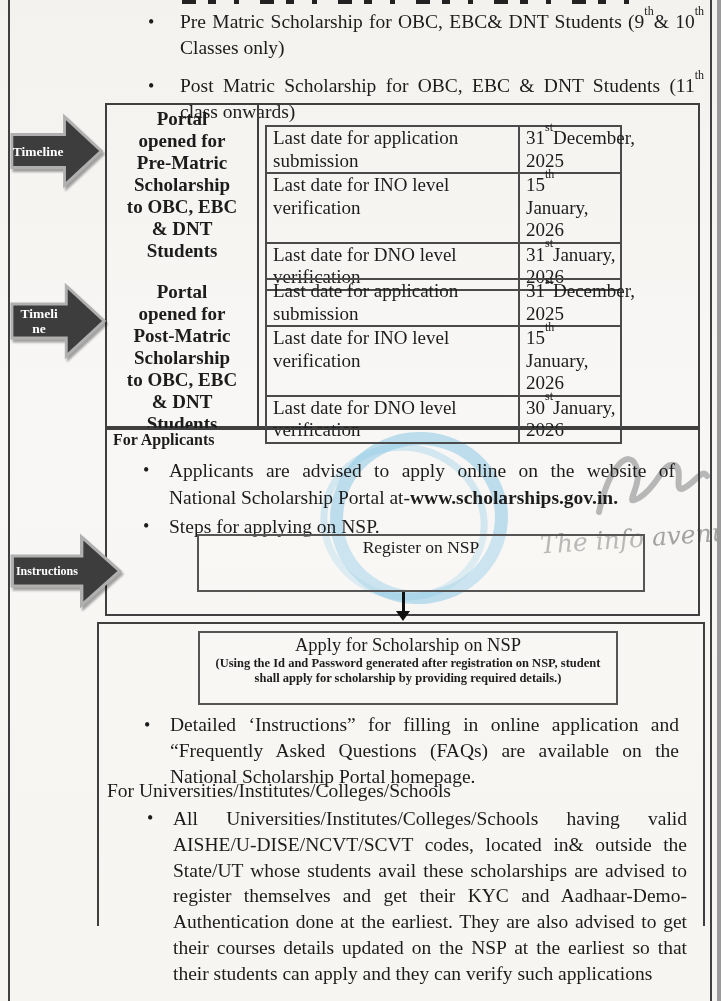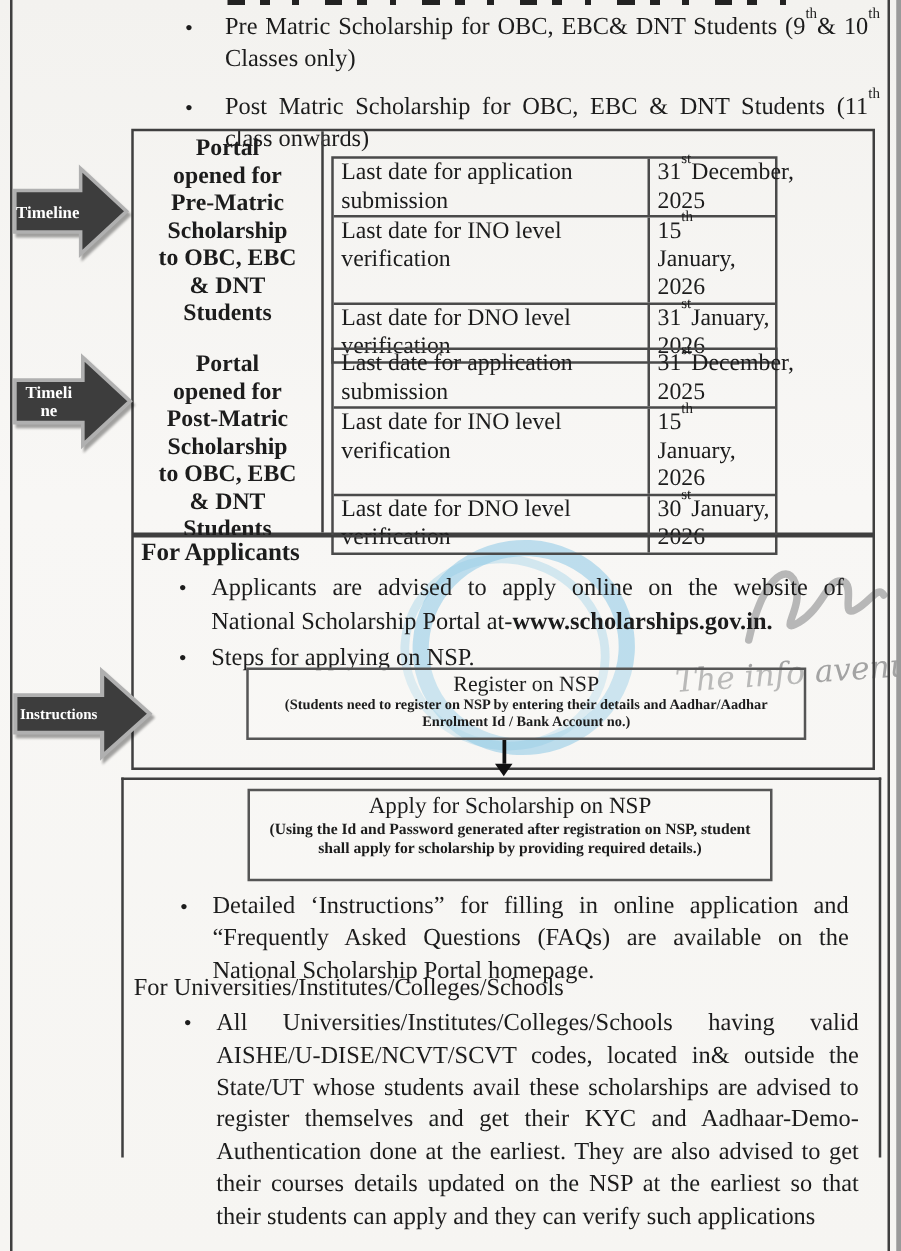--- a/index.html
+++ b/index.html
@@ -36,27 +36,27 @@
   .dtable.t1{top:20px;}
   .dtable.t2{top:173px;}
   .drow{display:grid;grid-template-columns:253px 1fr;border-bottom:2px solid #4a4a4a;min-height:45px;}
   .drow:last-child{border-bottom:none;}
   .dcell{padding:0 6px;font-size:19px;line-height:22.5px;}
   .dcell.c1{border-right:2px solid #4a4a4a;}
   
   .side-arrow{position:absolute;z-index:5;}
   .side-arrow svg{position:absolute;left:0;top:0;width:100%;height:100%;filter:drop-shadow(2px 3px 1px rgba(0,0,0,0.35));}
   .arrow-label{position:absolute;left:1%;top:0;width:58%;height:100%;display:flex;align-items:center;justify-content:center;color:#fff;font-weight:bold;font-size:13.5px;line-height:15px;white-space:pre-line;text-align:center;}
-  #arrow-timeline-1{left:10px;top:131px;width:94px;height:76px;}
+  #arrow-timeline-1{left:10px;top:113px;width:94px;height:76px;}
   #arrow-timeline-2{left:10px;top:282px;width:97px;height:78px;}
   #arrow-instructions{left:10px;top:532px;width:112px;height:78px;}
   #arrow-instructions .arrow-label{width:64%;font-size:12px;}
   
   .box-applicants{position:absolute;left:105px;top:428px;width:595px;height:188px;border:2px solid #3f3f3f;z-index:2;}
-  .fa-heading{position:absolute;left:6px;top:1px;font-weight:bold;font-size:20px;}
+  .fa-heading{position:absolute;left:6px;top:1px;font-weight:bold;font-size:16px;}
   .fa-b1{position:absolute;left:36px;top:27px;width:532px;display:flex;font-size:19.5px;line-height:27px;text-align:justify;}
   .fa-b1 .marker,.fa-b2 .marker,.bb-b .marker{flex:none;width:26px;font-size:18px;}
   .fa-b2{position:absolute;left:36px;top:83px;width:532px;display:flex;font-size:19.5px;line-height:27px;}
   .register-box{position:absolute;left:90px;top:104px;width:448px;height:58px;border:2px solid #555;text-align:center;background:rgba(250,250,248,0.25);}
   .register-title{font-size:17.5px;margin-top:1px;}
   .register-sub{font-size:11.5px;font-weight:bold;line-height:13.5px;padding:0 8px;}
   .bold{font-weight:bold;margin-top:40px;}
   
   .down-arrow{position:absolute;left:396px;top:592px;z-index:3;}
   .da-line{width:3px;height:19px;background:#111;margin:0 auto;}
@@ -172,21 +172,20 @@
     <div class="fa-b1">
       <span class="marker">•</span>
       <span><span>Applicants are advised to apply online on the website of National Scholarship Portal at-</span><span class="bold">www.scholarships.gov.in.</span></span>
     </div>
     <div class="fa-b2">
       <span class="marker">•</span>
       <span>Steps for applying on NSP.</span>
     </div>
     <div class="register-box">
       <div class="register-title">Register on NSP</div>
-      <div class="register-sub">(Students need to register on NSP by entering their details and Aadhar/Aadhar Enrolment Id / Bank Account no.)</div>
     </div>
   </div>
 
   <div class="down-arrow">
     <div class="da-line"></div>
     <div class="da-head"></div>
   </div>
 
   <div class="box-bottom">
     <div class="apply-box">

